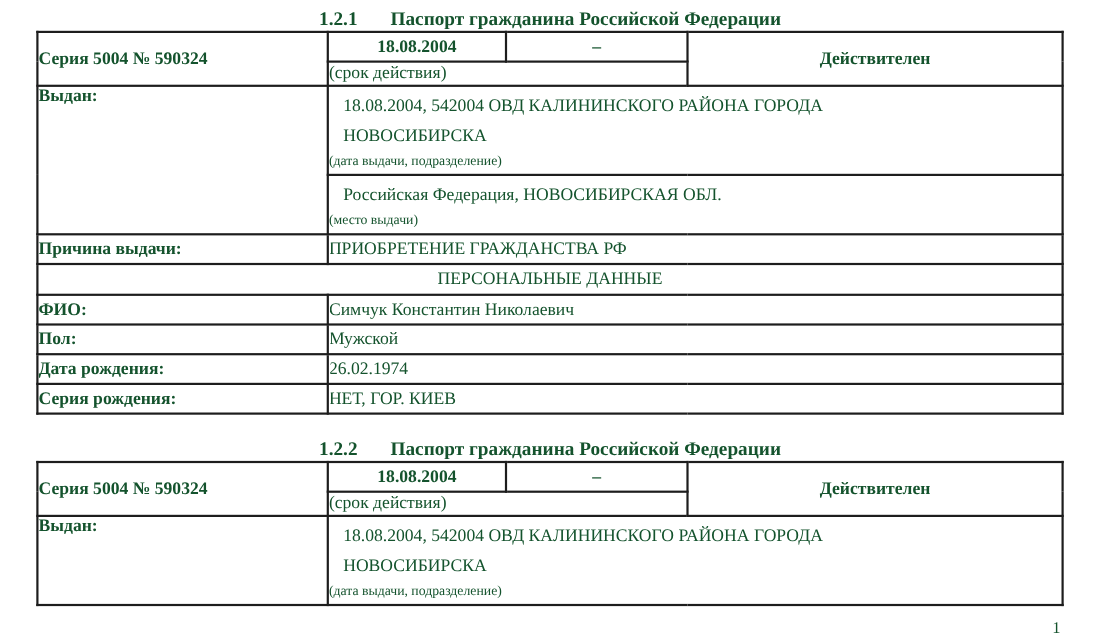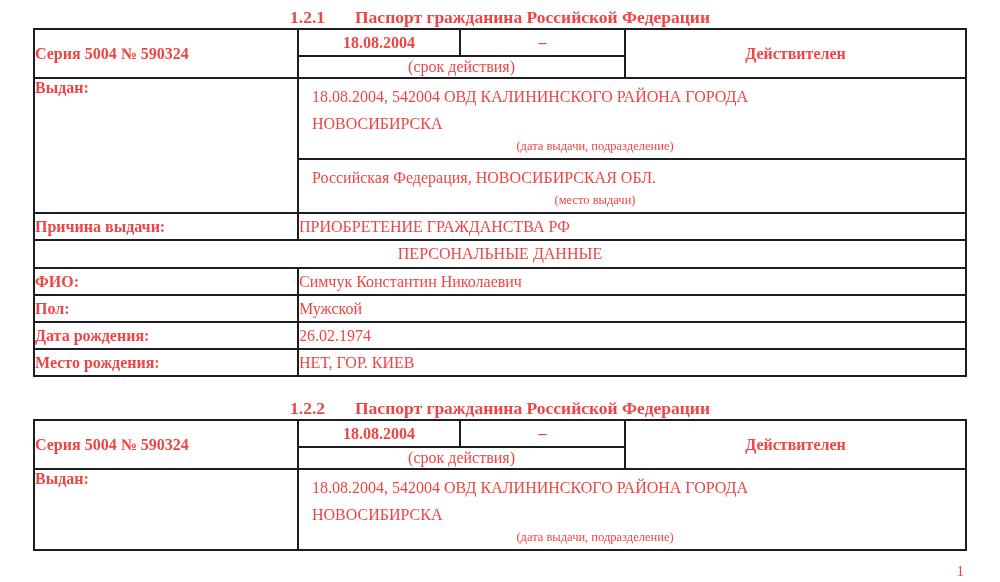--- a/index.html
+++ b/index.html
@@ -6,21 +6,21 @@
     margin: 0;
     padding: 0;
     background: #ffffff;
   }
   .doc {
     position: relative;
     width: 1000px;
     height: 582px;
     background: #ffffff;
     font-family: "Liberation Serif", "DejaVu Serif", serif;
-    color: #ef4444;
+    color: #14532d;
     overflow: hidden;
   }
   .heading {
     margin: 0;
     text-align: center;
     font-size: 17.5px;
     font-weight: bold;
     line-height: 20px;
   }
   .heading .num { margin-right: 30px; }
@@ -49,21 +49,21 @@
     vertical-align: top !important;
     padding-top: 7px;
   }
   .ctr {
     text-align: center;
   }
   .b { font-weight: bold; }
   .cap {
     font-size: 12.5px;
     font-weight: normal;
-    text-align: center;
+    text-align: left;
     line-height: 14px;
   }
   .cap-shift {
     padding-right: 74px;
     padding-bottom: 5px;
   }
   .val { padding-left: 13px; border-radius: 11px; }
   .big-val {
     max-width: 555px;
     margin: 4px 0 2px 13px;
@@ -136,21 +136,21 @@
       </tr>
       <tr class="r-data">
         <td class="lbl">Пол:</td>
         <td colspan="3" class="val">Мужской</td>
       </tr>
       <tr class="r-data">
         <td class="lbl">Дата рождения:</td>
         <td colspan="3" class="val">26.02.1974</td>
       </tr>
       <tr class="r-data">
-        <td class="lbl">Место рождения:</td>
+        <td class="lbl">Серия рождения:</td>
         <td colspan="3" class="val">НЕТ, ГОР. КИЕВ</td>
       </tr>
     </tbody>
   </table>
 
   <div class="heading heading-2">
     <span class="num">1.2.2</span><span>Паспорт гражданина Российской Федерации</span>
   </div>
 
   <table class="passport">

